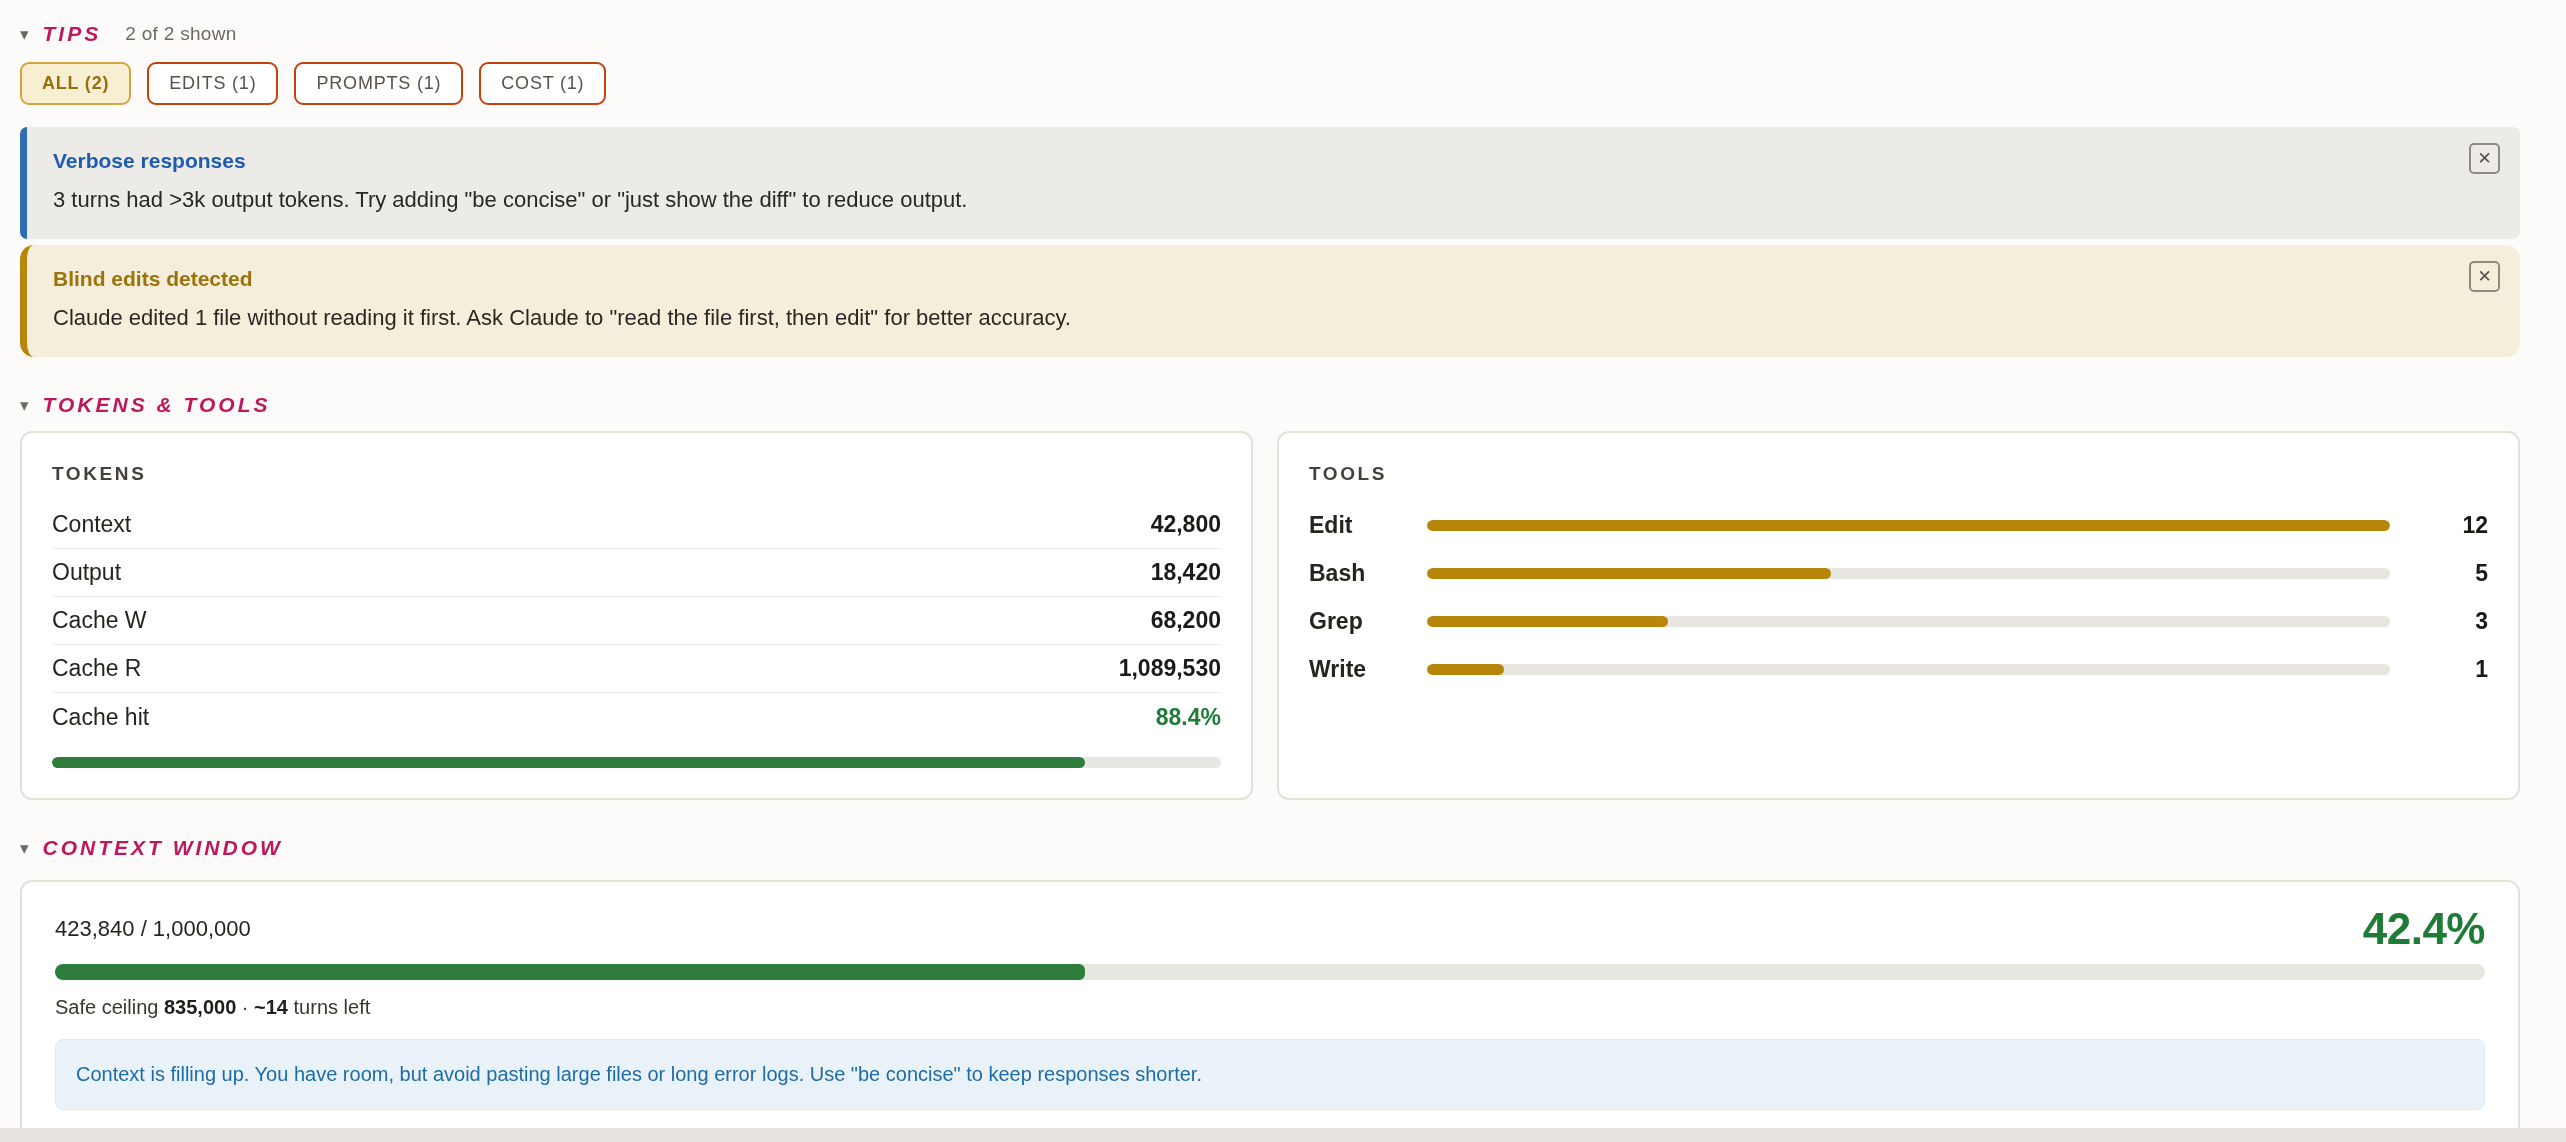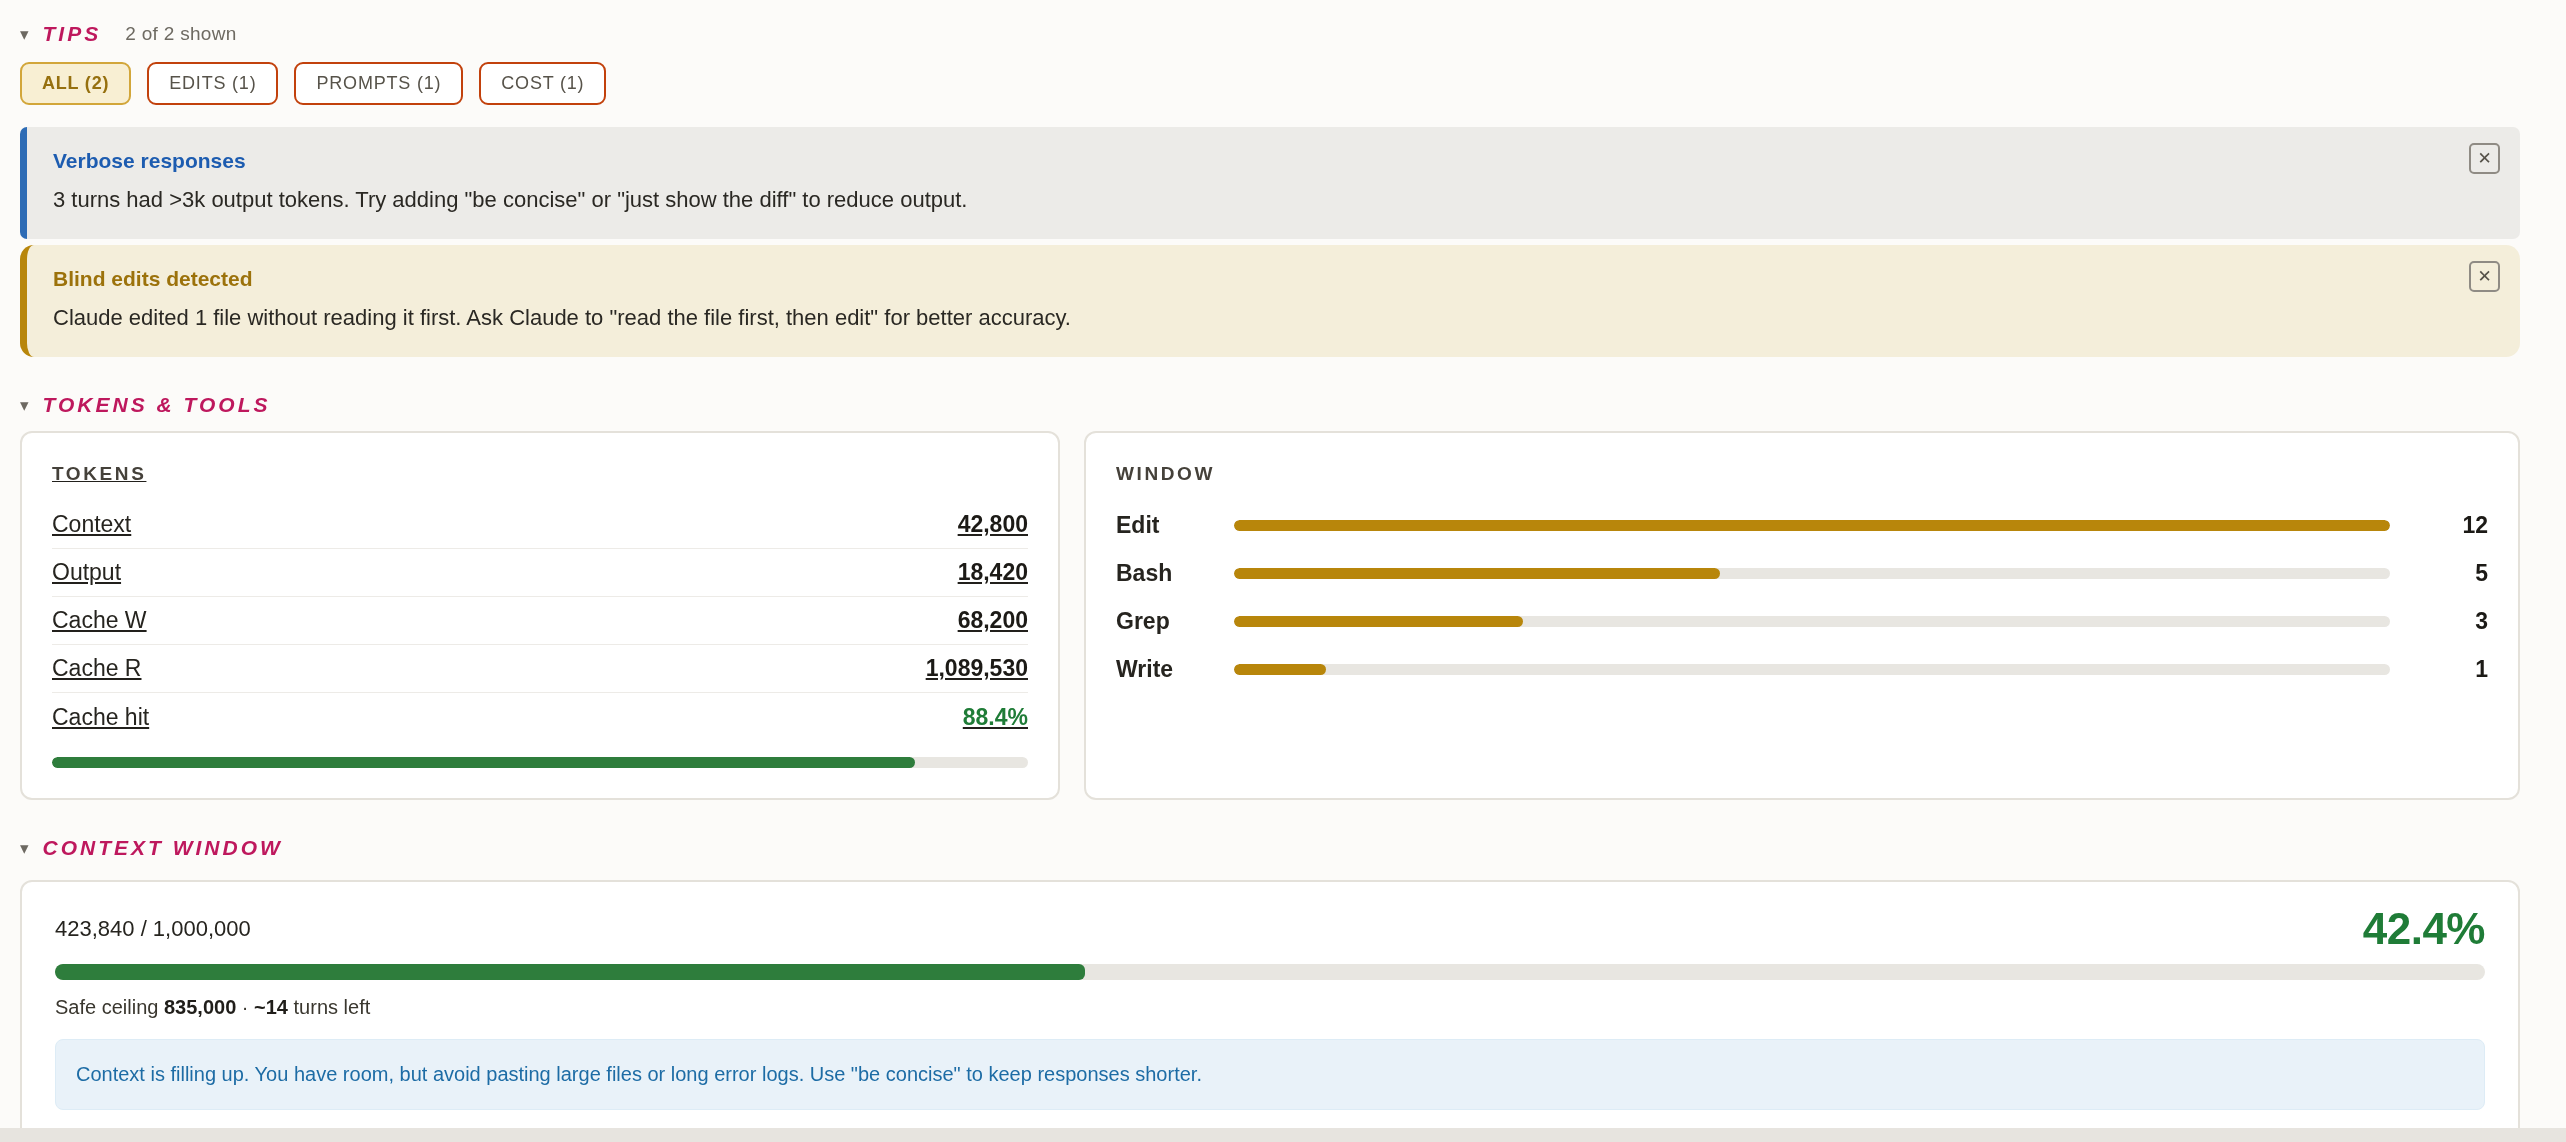--- a/index.html
+++ b/index.html
@@ -43,21 +43,21 @@
   .tip-close {
     position:absolute; top:16px; right:20px; width:31px; height:31px;
     border:2px solid #8f8b84; border-radius:5px; background:transparent;
     display:flex; align-items:center; justify-content:center;
     font-size:17px; color:#56524a; cursor:pointer; padding:0; font-family:inherit;
   }
 
   
   .cards-row { display:flex; gap:24px; margin-top:14px; }
   .card { background:#ffffff; border:2px solid #e4e1da; border-radius:12px; padding:30px; }
-  .card.tokens { width:1040px;text-decoration:underline; }
+  .card.tokens { width:1233px; }
   .card.tools { flex:1; }
   .card-title { font-size:19px; font-weight:bold; letter-spacing:2.6px; color:#45413a; margin-bottom:16px; }
 
   
   .t-row { display:flex; justify-content:space-between; align-items:center; height:48px; border-bottom:1px solid #edebe7; font-size:23px; }
   .t-row.last { border-bottom:none; }
   .t-label { color:#26241f; }
   .t-value { font-weight:bold; color:#1c1a16; }
   .t-value.green { color:#1f7c37; }
   .meter { height:11px; background:#e8e6e1; border-radius:6px; overflow:hidden; }
@@ -147,21 +147,21 @@
         <span class="t-label">Cache hit</span>
         <span class="t-value green">88.4%</span>
       </div>
 
       <div class="meter tokens-meter">
         <div class="meter-fill-green" style="width: 88.4%;"></div>
       </div>
     </div>
 
     <div class="card tools">
-      <div class="card-title">WINDOW</div>
+      <div class="card-title">TOOLS</div>
 
       <div class="tool-row">
         <span class="tool-label">Edit</span>
         <div class="tool-bar">
           <div class="meter-fill-gold" style="width: 100%;"></div>
         </div>
         <span class="tool-count">12</span>
       </div>
       <div class="tool-row">
         <span class="tool-label">Bash</span>

